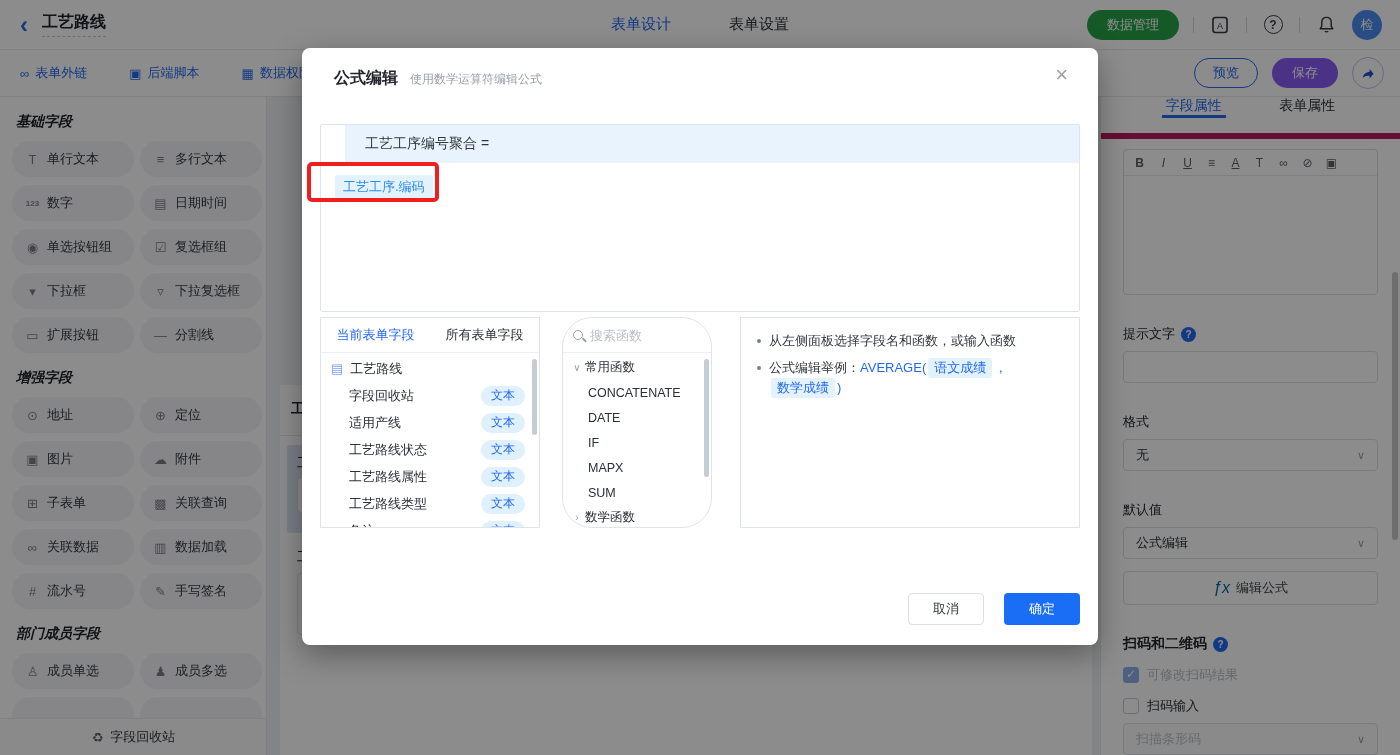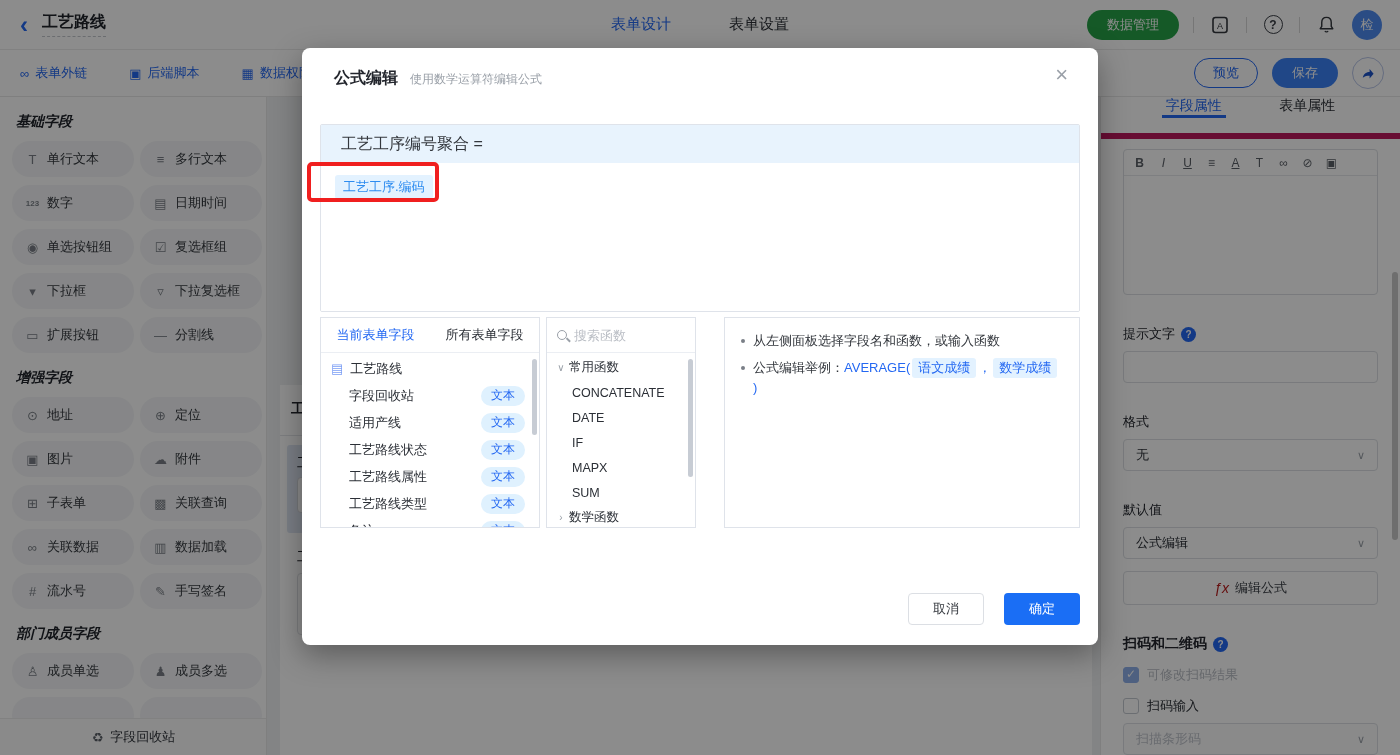--- a/index.html
+++ b/index.html
@@ -21,21 +21,21 @@
   .ticon{width:24px;height:24px;display:flex;align-items:center;justify-content:center;color:#33373d;cursor:pointer;}
   .help-circle{width:19px;height:19px;border:1.6px solid #3a3e45;border-radius:50%;font-size:12px;display:flex;align-items:center;justify-content:center;color:#3a3e45;font-weight:bold;}
   .avatar{width:30px;height:30px;border-radius:50%;background:#4d8bf0;color:#fff;font-size:13px;display:flex;align-items:center;justify-content:center;cursor:pointer;}
   
   .subbar{position:absolute;left:0;top:50px;width:1400px;height:47px;background:#fff;border-bottom:1px solid #e8e8e8;display:flex;align-items:center;}
   .sub-links{display:flex;gap:42px;margin-left:20px;}
   .sub-link{color:var(--accent);font-size:13px;display:flex;align-items:center;gap:6px;cursor:pointer;}
   .sub-link .g{font-size:13px;}
   .sub-right{position:absolute;right:16px;display:flex;align-items:center;gap:14px;}
   .btn-preview{height:30px;padding:0 18px;border:1px solid var(--accent);color:var(--accent);border-radius:15px;font-size:13px;display:flex;align-items:center;background:#fff;cursor:pointer;}
-  .btn-save{height:30px;padding:8px 20px;background:#3b82f6;color:#fff;border-radius:15px;font-size:13px;display:flex;align-items:center;cursor:pointer;}
+  .btn-save{height:30px;padding:8px 20px;background:#8b5cf6;color:#fff;border-radius:15px;font-size:13px;display:flex;align-items:center;cursor:pointer;}
   .btn-share{width:32px;height:32px;border-radius:50%;border:1px solid #b9c6e8;display:flex;align-items:center;justify-content:center;background:#fff;cursor:pointer;}
   
   .leftbar{position:absolute;left:0;top:97px;width:267px;height:658px;background:#fff;border-right:1px solid #e7e7e7;overflow:hidden;}
   .side-title{font-size:14px;font-weight:bold;color:#20242b;margin:16px 16px 10px;font-style:italic;}
   .side-grid{display:grid;grid-template-columns:122px 122px;gap:8px 6px;padding:0 10px 0 12px;}
   .fpill{height:36px;border-radius:18px;background:#f4f5f7;display:flex;align-items:center;padding-left:13px;gap:7px;font-size:13px;color:#33373d;cursor:pointer;white-space:nowrap;}
   .fpill .g{color:#7a7f87;font-size:13px;width:15px;text-align:center;flex:0 0 auto;}
   .fpill .g.num{font-size:8px;font-weight:bold;letter-spacing:0;}
   .recycle-bar{position:absolute;left:0;bottom:0;width:267px;height:37px;background:#fbfbfc;border-top:1px solid #ececec;display:flex;align-items:center;justify-content:center;gap:7px;font-size:13px;color:#33373d;cursor:pointer;}
   .recycle-bar .g{color:#5a5f66;}
@@ -61,46 +61,46 @@
   .rt-b{font-weight:bold;} .rt-i{font-style:italic;} .rt-u{text-decoration:underline;} .rt-a{text-decoration:underline;}
   .rt-body{height:118px;}
   .rb-label{margin-top:30px;font-size:13px;color:#23262d;display:flex;align-items:center;gap:6px;}
   .rb-label.bold{font-weight:bold;font-size:14px;}
   .qmark{width:15px;height:15px;border-radius:50%;background:var(--accent);color:#fff;font-size:10px;display:flex;align-items:center;justify-content:center;font-weight:bold;}
   .rb-input{margin-top:8px;height:32px;border:1px solid #dcdfe4;border-radius:4px;background:#fff;width:100%;}
   .rb-select{margin-top:8px;height:32px;border:1px solid #dcdfe4;border-radius:4px;background:#fff;display:flex;align-items:center;justify-content:space-between;padding:0 12px;font-size:13px;color:#2b2f36;cursor:pointer;}
   .rb-select .chev{color:#9aa0a8;font-size:11px;}
   .rb-select.disabled{background:#fbfbfc;color:#bfc3ca;cursor:default;}
   .rb-btn{margin-top:12px;height:34px;border:1px solid #dcdfe4;border-radius:4px;display:flex;align-items:center;justify-content:center;gap:6px;font-size:13px;color:#3c4047;cursor:pointer;background:#fff;}
-  .fx{font-style:italic;color:#b91c1c;font-size:14px;}
+  .fx{font-style:italic;color:#0369a1;font-size:16px;}
   .checkrow{margin-top:13px;display:flex;align-items:center;gap:8px;font-size:13px;color:#2b2f36;}
   .checkrow.muted{color:#b9bdc4;}
   .cbox{width:16px;height:16px;border:1.5px solid #c4c8cf;border-radius:3px;background:#fff;flex:0 0 auto;cursor:pointer;position:relative;}
   .cbox.checked{background:#8fb0ea;border-color:#8fb0ea;}
   .cbox.checked::after{content:"✓";position:absolute;left:2px;top:-1px;color:#fff;font-size:12px;font-weight:bold;}
   .page-scrollthumb{position:absolute;left:1392px;top:272px;width:6px;height:268px;border-radius:3px;background:#c9c9c9;}
   
   .dim{position:absolute;inset:0;background:rgba(0,0,0,0.45);z-index:50;}
   
   .modal{position:absolute;left:302px;top:48px;width:796px;height:597px;background:#fff;border-radius:8px;z-index:100;box-shadow:0 10px 30px rgba(0,0,0,.35);}
   .m-head{padding:20px 32px 0;display:flex;align-items:baseline;gap:12px;}
   .m-title{font-size:16px;font-weight:bold;color:#23262d;}
   .m-sub{font-size:12px;color:#9aa0a8;}
   .m-close{position:absolute;right:30px;top:16px;font-size:22px;color:#9aa0a8;cursor:pointer;line-height:1;}
   .formula-box{margin:35px 18px 0;border:1px solid #dfe3ea;border-radius:2px;height:188px;overflow:hidden;}
-  .fb-head{height:38px;background:#e8f3fd;display:flex;align-items:center;padding:0 20px;font-size:16px;color:#33373d;}
+  .fb-head{height:38px;background:#e8f3fd;display:flex;align-items:center;padding:0 20px;font-size:14px;color:#33373d;margin-left:24px;}
   .fb-body{background:#fff;height:148px;padding:12px 14px;}
   .ftag{display:inline-block;background:var(--tag-bg);color:var(--tag-text);font-size:13px;padding:3px 8px;border-radius:3px;cursor:pointer;}
   .red-anno{position:absolute;left:5px;top:114px;width:132px;height:40px;border:4px solid var(--annotation-red);border-radius:5px;z-index:10;pointer-events:none;}
   .panel-labels{margin:13px 18px 0;position:relative;height:16px;font-size:12px;color:#9aa0a8;}
   .pl-vars{position:absolute;left:0;} .pl-funcs{position:absolute;left:232px;}
   .panels{margin:5px 18px 0;display:flex;height:211px;}
   .panel{border:1px solid #dfe3ea;background:#fff;position:relative;overflow:hidden;}
   .p-vars{width:220px;}
-  .p-funcs{width:150px;margin-left:6px;}
+  .p-funcs{width:150px;margin-left:22px;border-radius:30px;}
   .p-info{flex:1;margin-left:28px;padding:13px 16px;}
   .vtabs{height:35px;border-bottom:1px solid #ebeef3;display:flex;}
   .vtab{flex:1;display:flex;align-items:center;justify-content:center;font-size:13px;color:#2b2f36;cursor:pointer;}
   .vtab.active{color:var(--accent);}
   .tree{padding-top:2px;}
   .trow{height:27px;display:flex;align-items:center;font-size:13px;color:#2b2f36;cursor:pointer;}
   .trow.root{padding-left:10px;gap:7px;}
   .doc-ico{color:#7c9ef5;font-size:13px;}
   .trow.field{padding-left:28px;}
   .trow.field .fname{flex:1;}

